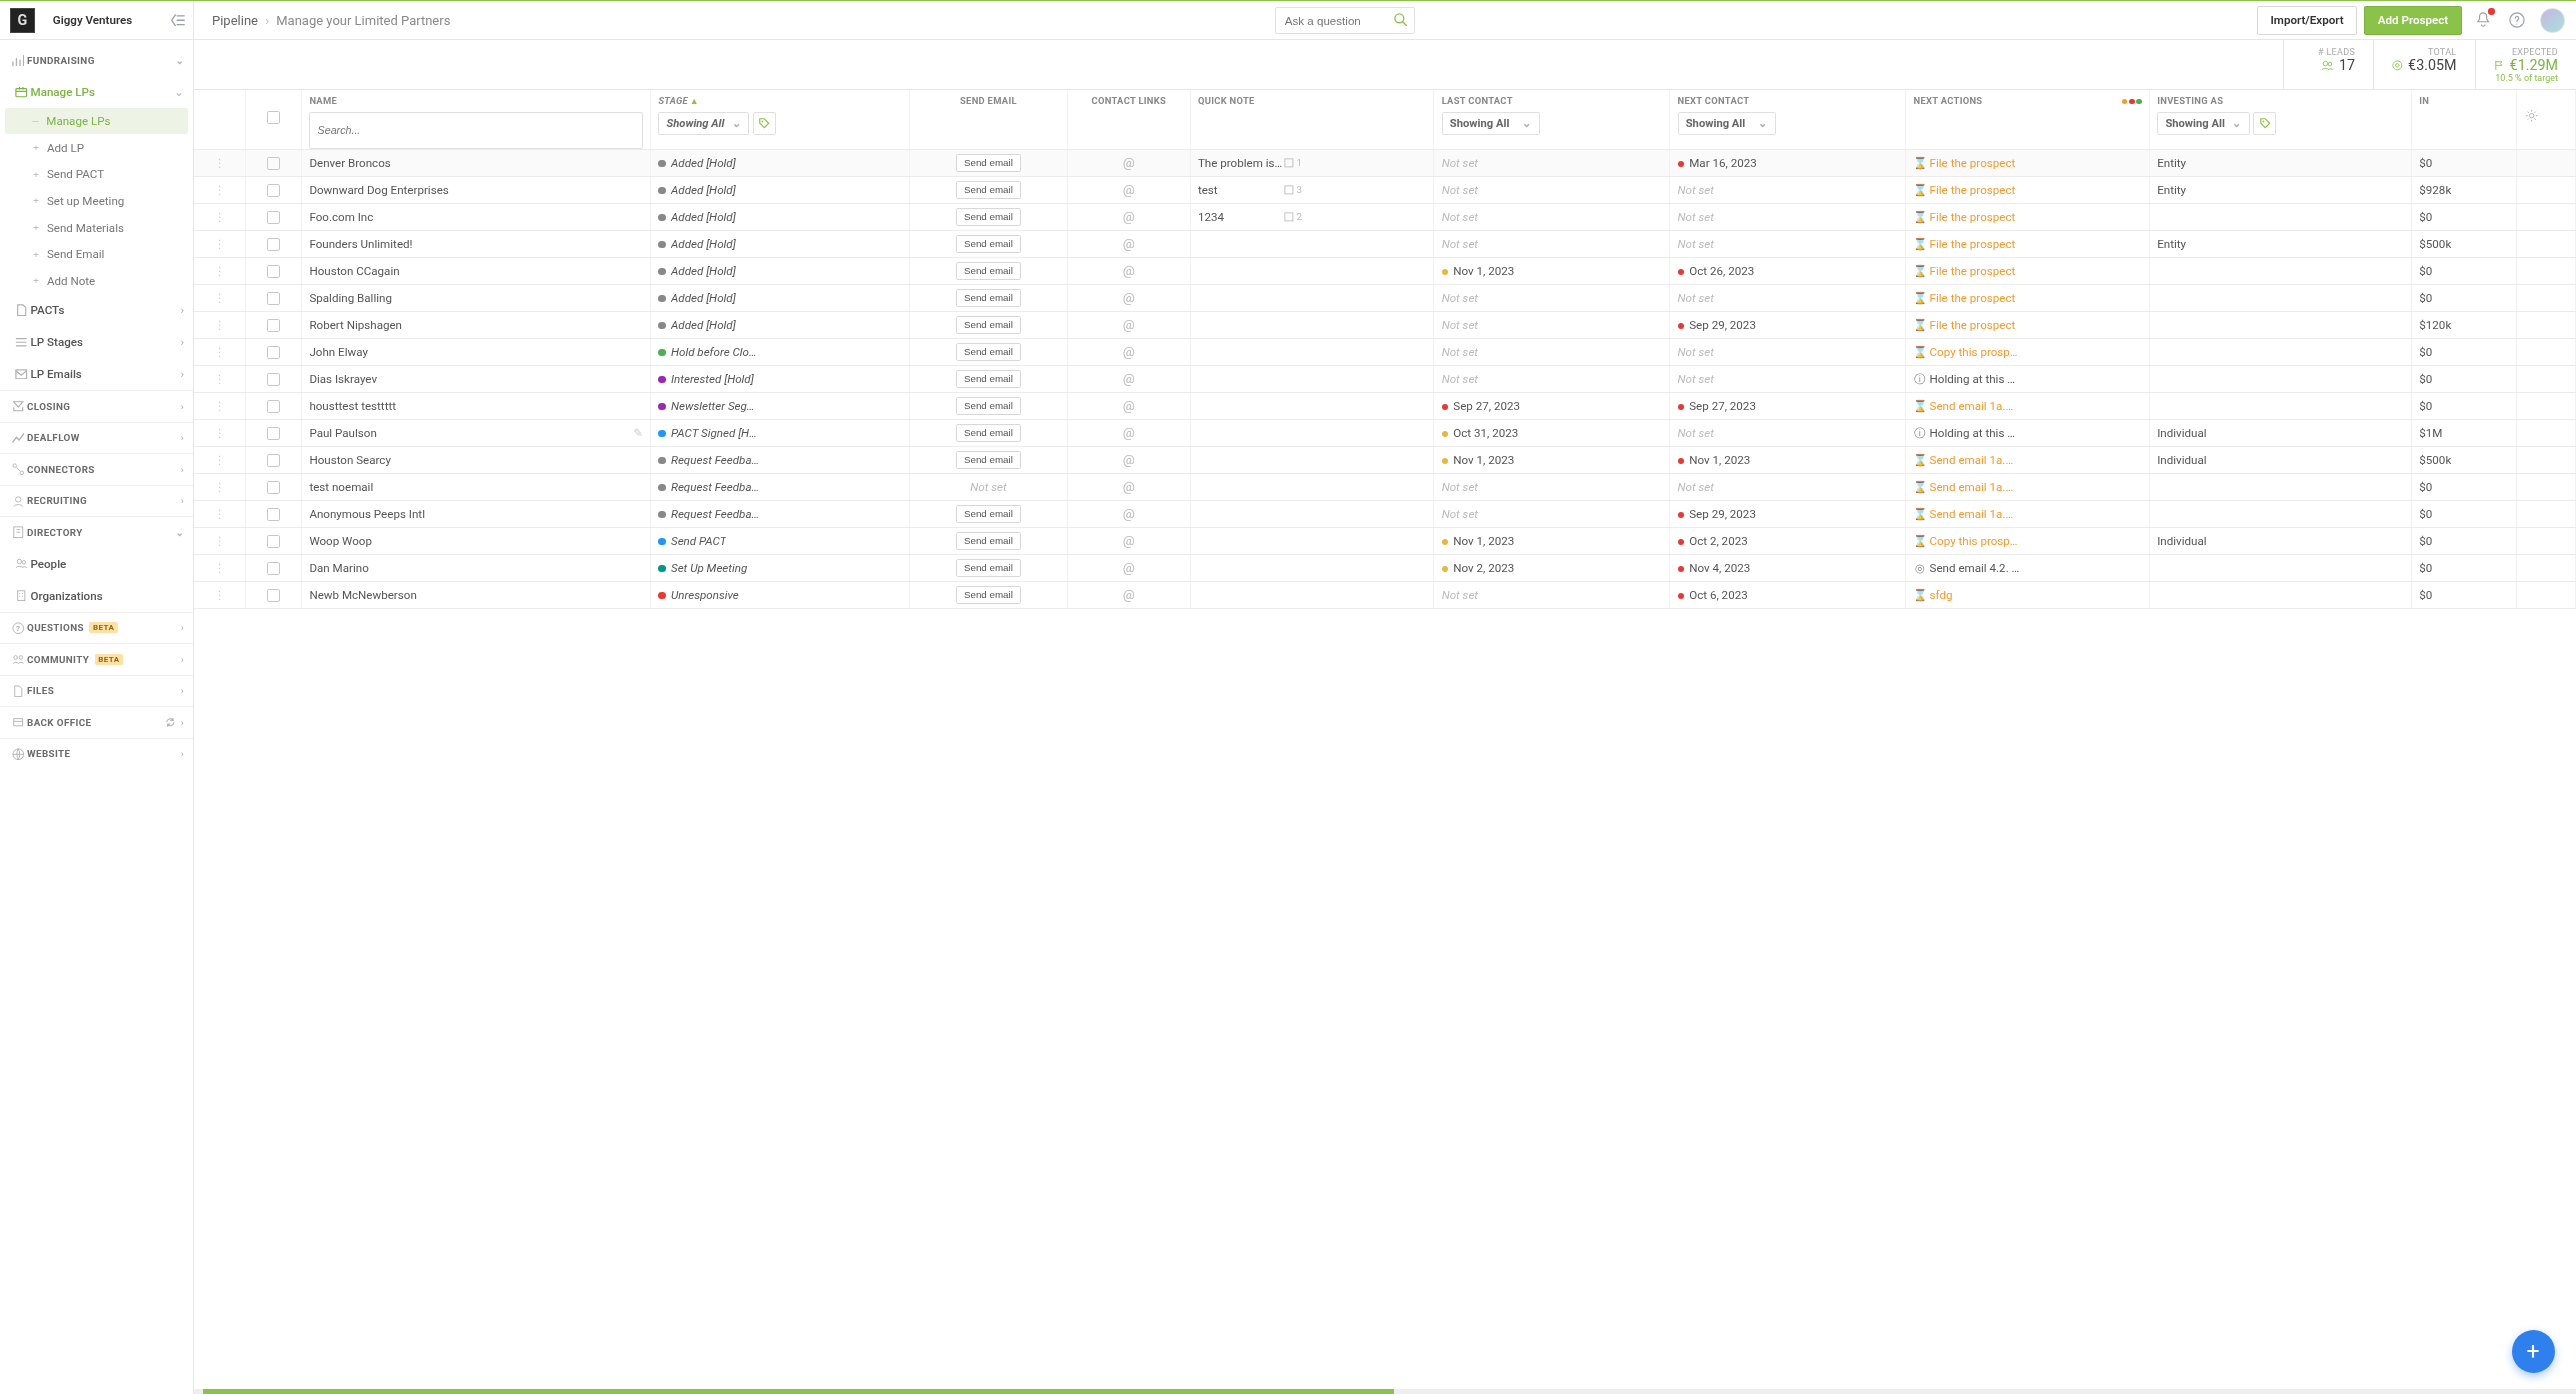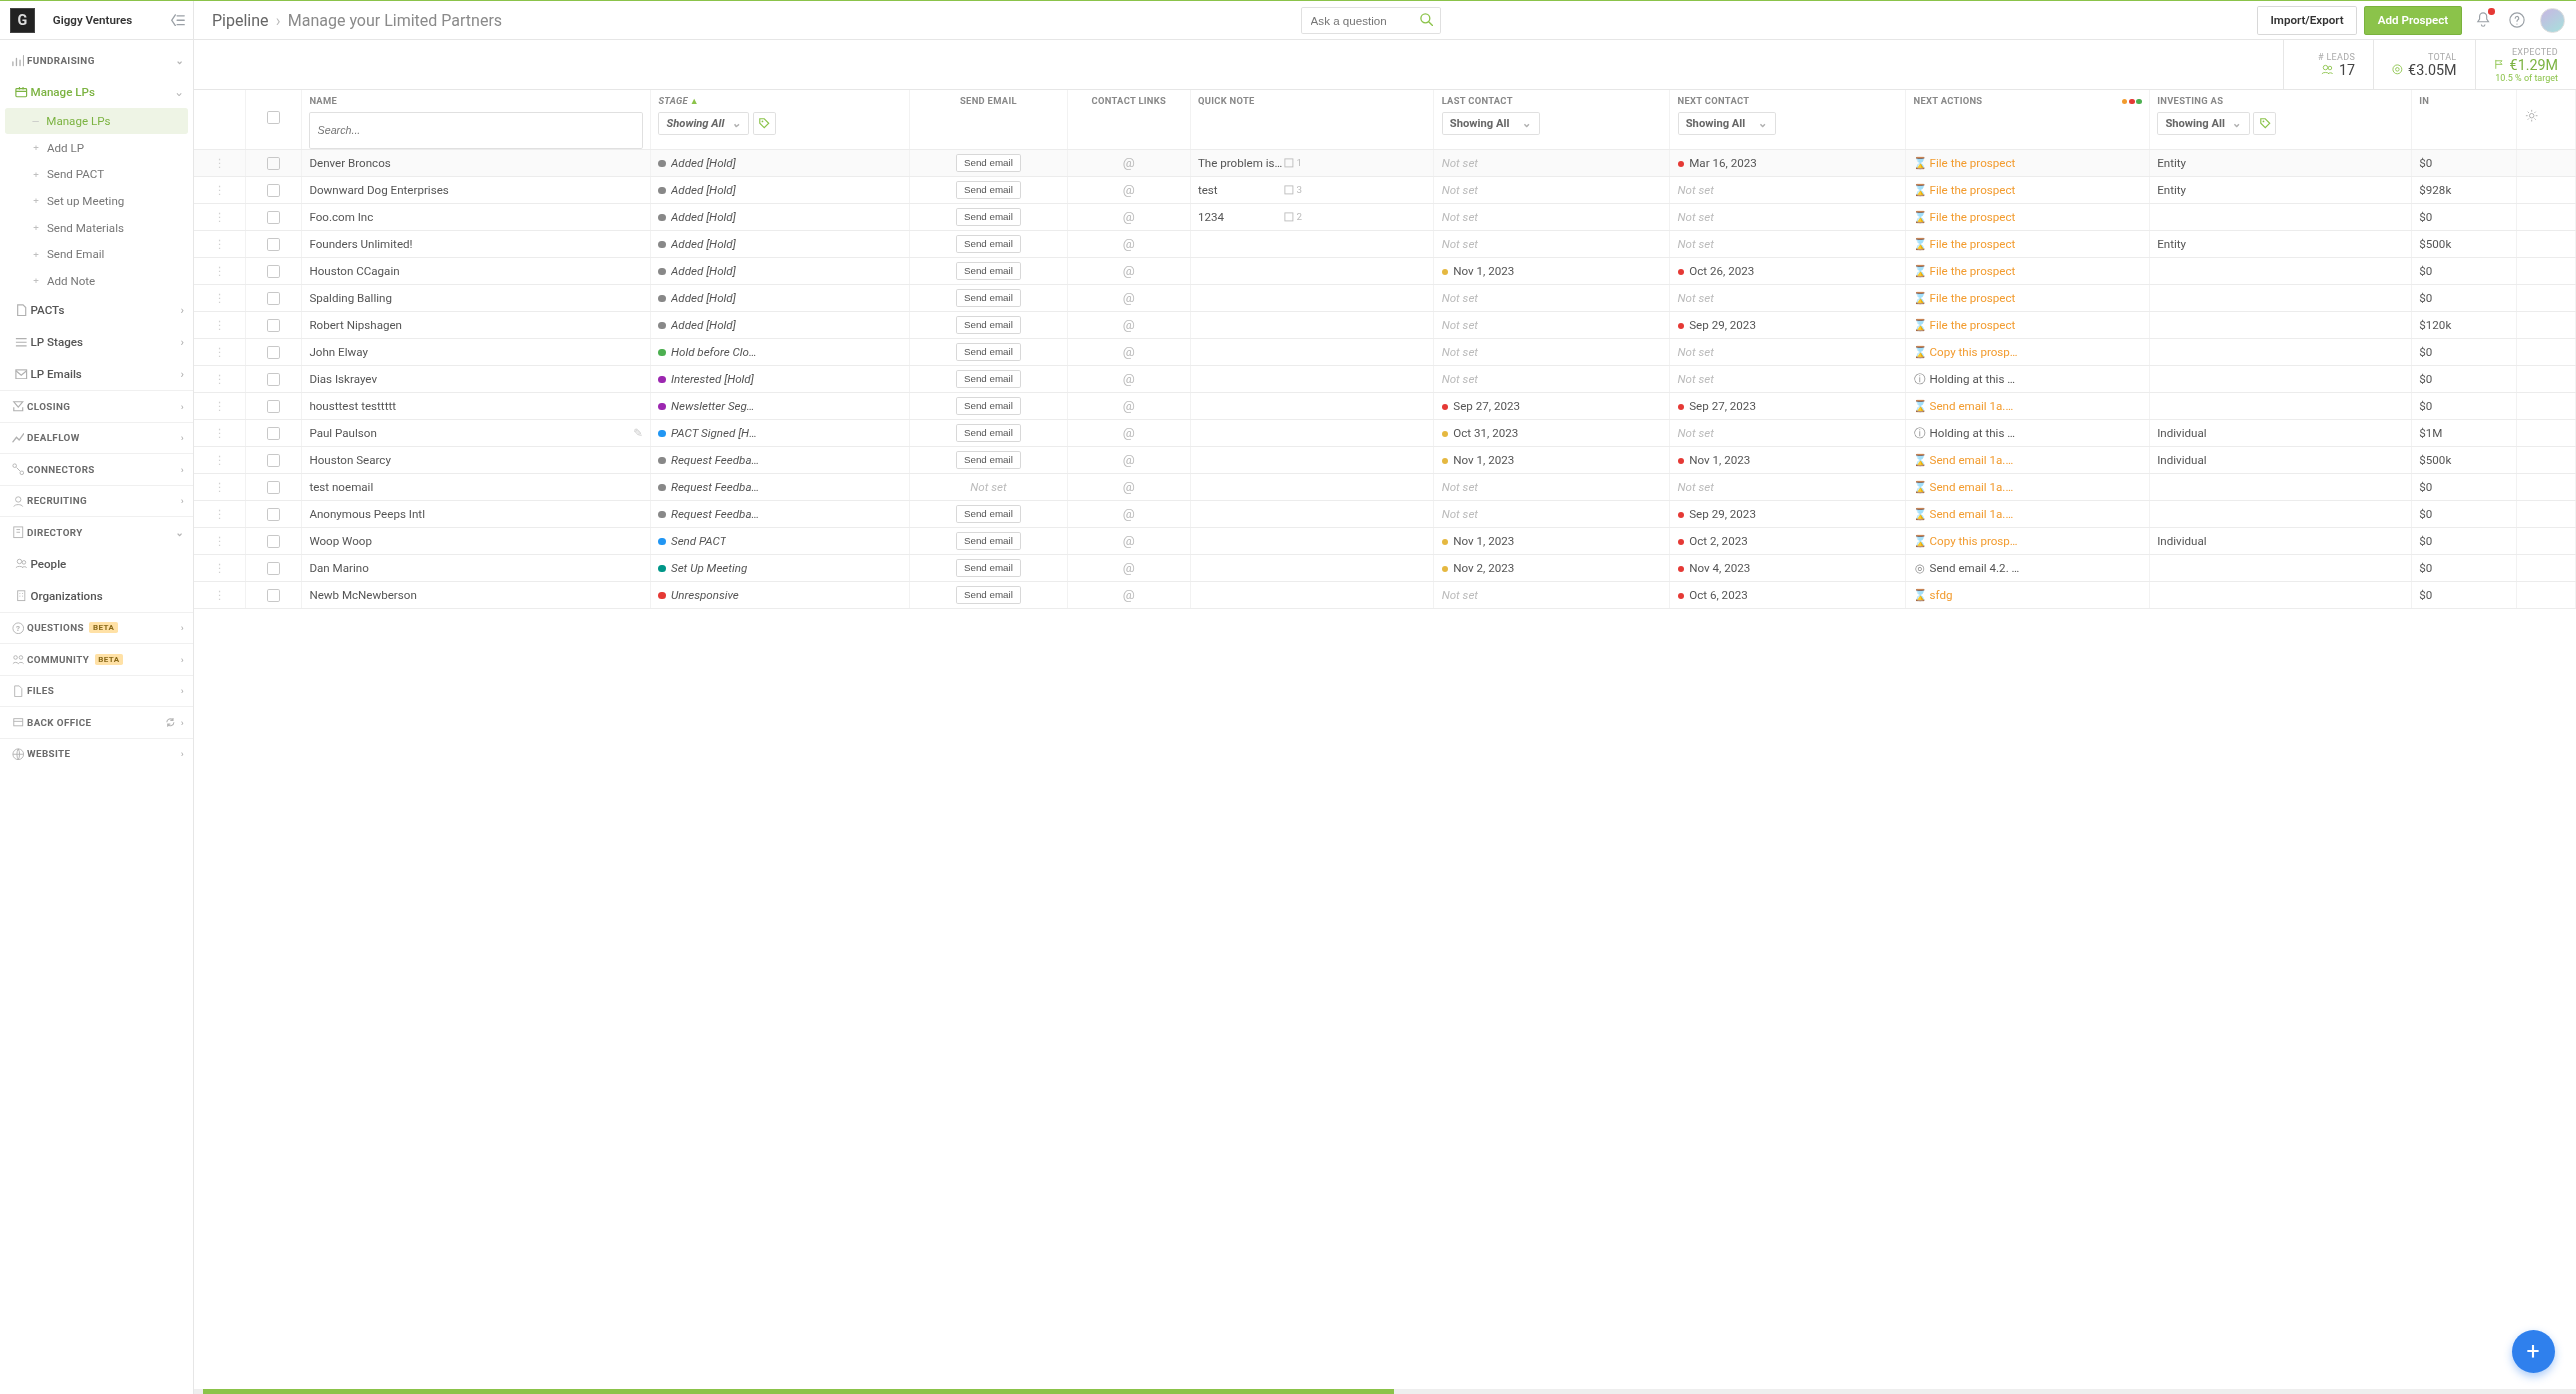--- a/index.html
+++ b/index.html
@@ -5,21 +5,21 @@
 * { box-sizing: border-box; margin: 0; padding: 0; }
 html, body { width: 100%; height: 100%; font-family: -apple-system, BlinkMacSystemFont, "Segoe UI", Roboto, Helvetica, Arial, sans-serif; font-size: 11.6px; color: #333; background: #fff; }
 body { border-top: 1.8px solid #8BC34A; display: flex; flex-direction: column; overflow: hidden; }
 
 .topbar { display: flex; align-items: center; height: 39px; border-bottom: 0.9px solid #e6e6e6; padding: 0 10.7px 0 0; }
 .topbar .logo-area { width: 194px; display: flex; align-items: center; height: 100%; padding-left: 9.8px; border-right: 0.9px solid #e6e6e6; }
 .topbar .logo-box { width: 25px; height: 25px; background: #222; border: 0.9px solid #444; display: flex; align-items: center; justify-content: center; color: #ddd; font-weight: bold; font-size: 14.3px; }
 .topbar .org-name { margin-left: 18px; font-weight: 600; color: #333; }
 .topbar .collapse-icn { margin-left: auto; margin-right: 7.2px; color: #9aa0a6; cursor: pointer; }
 
-.topbar .breadcrumb { display: flex; align-items: center; color: #8a8a8a; margin-left: 18px; font-size: 16px; }
+.topbar .breadcrumb { display: flex; align-items: center; color: #8a8a8a; margin-left: 18px; font-size: 13px; }
 .topbar .breadcrumb .b-pipeline { color: #666; }
 .topbar .breadcrumb .chev { margin: 0 7.2px; color: #bbb; }
 .topbar .spacer { flex: 1; }
 
 .topbar .search-wrap { position: relative; margin-right: 10.7px; }
 .topbar .search-wrap input { width: 140px; height: 27px; border: 0.9px solid #e0e0e0; border-radius: 1.8px; padding: 0 27px 0 9px; font-size: 11.6px; color: #666; }
 .topbar .search-wrap .search-icn { position: absolute; right: 7.2px; top: 6.3px; color: #8BC34A; }
 
 .topbar .btn { height: 29px; padding: 0 12.5px; display: inline-flex; align-items: center; border-radius: 1.8px; font-size: 11.6px; cursor: pointer; margin-left: 7.2px; }
 .topbar .btn-light { background: #fff; border: 0.9px solid #d8d8d8; color: #333; font-weight: 600; }
@@ -45,21 +45,21 @@
 .side-sub-item .plus { color: #c0c0c0; width: 14.3px; display: inline-flex; justify-content: center; margin-right: 3.6px; font-size: 9.8px; }
 .side-sub-item.active { background: #eef4e5; color: #7CB342; border-radius: 2.7px; margin: 0 5.4px; padding-left: 23px; }
 
 .side-sec-wrap { border-top: 0.9px solid #f0f0f0; }
 .side-sec-wrap:first-child { border-top: none; }
 
 
 .content { flex: 1; display: flex; flex-direction: column; min-width: 0; background: #f8f8f9; position: relative; }
 
 .summary-bar { background: #fff; border-bottom: 0.9px solid #e6e6e6; display: flex; justify-content: flex-end; height: 50px; }
-.sum-box { padding: 7.2px 18px; border-left: 0.9px solid #e6e6e6; text-align: right; min-width: 90px; display: flex; flex-direction: column; justify-content: center; }
+.sum-box { padding: 7.2px 18px; border-left: 0.9px solid #e6e6e6; text-align: right; min-width: 90px; display: flex; flex-direction: column; justify-content: flex-start; }
 .sum-box .label { font-size: 9px; color: #aaa; text-transform: uppercase; letter-spacing: 0.3px; }
 .sum-box .value { font-size: 14.3px; color: #444; display: inline-flex; align-items: center; justify-content: flex-end; gap: 5.4px; }
 .sum-box .sub { font-size: 9px; color: #8BC34A; }
 .sum-box .icn { color: #8BC34A; font-size: 10.7px; }
 .sum-box.expected .value { color: #7CB342; }
 
 
 .table-wrap { flex: 1; overflow: auto; background: #fff; }
 table { border-collapse: collapse; width: 100%; min-width: 1325px; }
 th, td { border-bottom: 0.9px solid #ececec; padding: 0 7.2px; height: 27px; vertical-align: middle; text-align: left; white-space: nowrap; }

